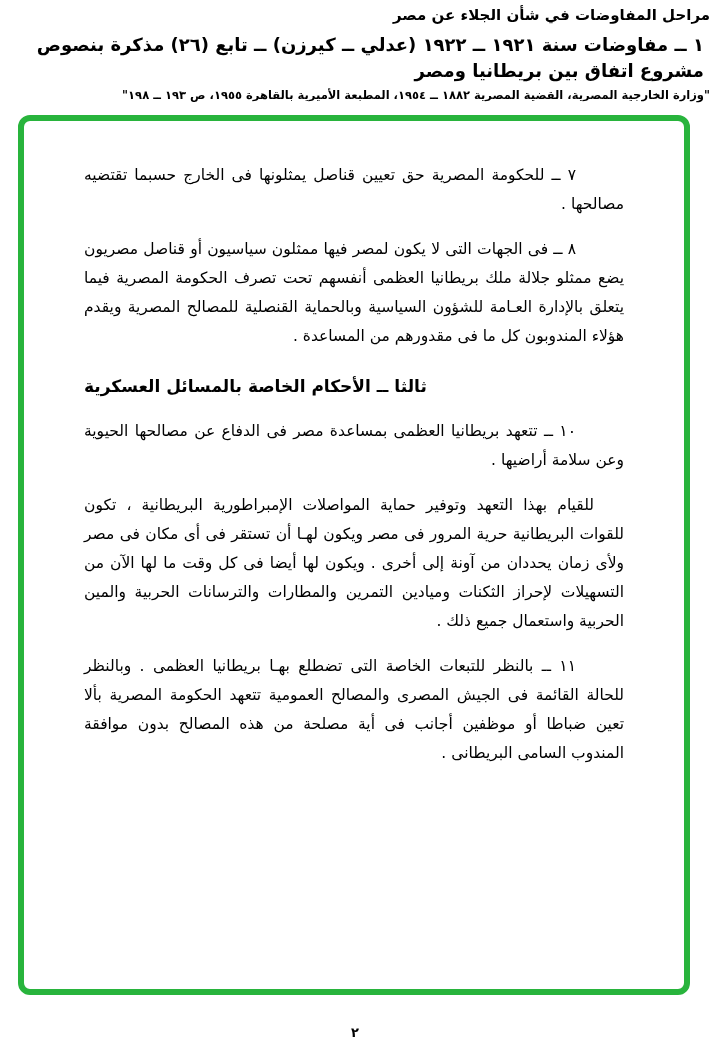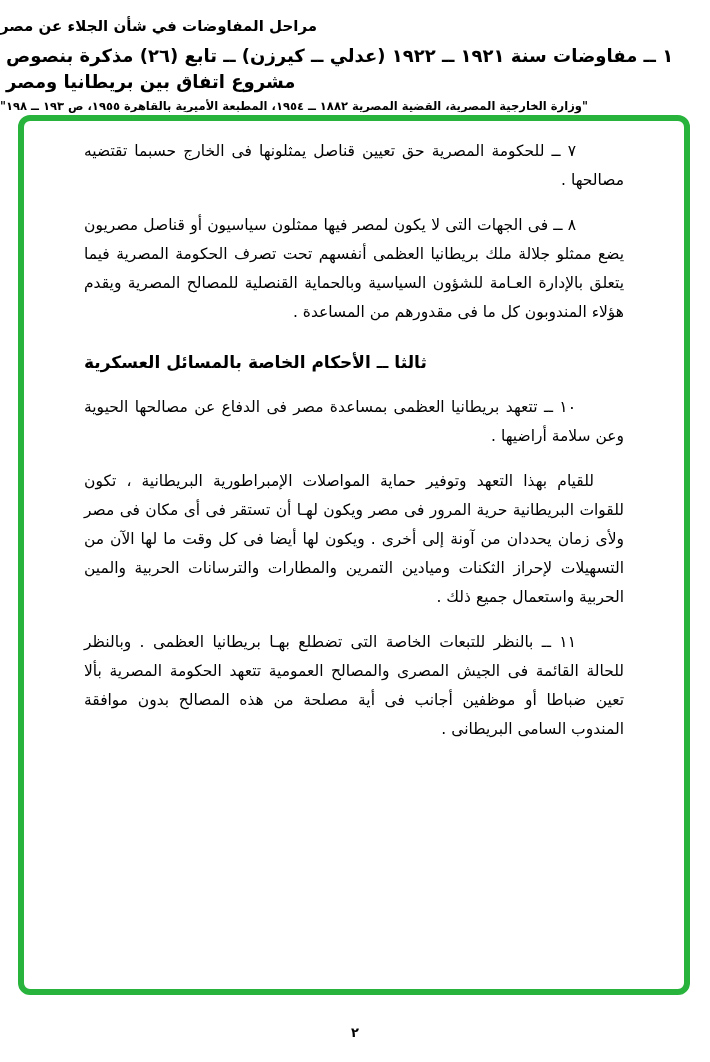--- a/index.html
+++ b/index.html
@@ -7,22 +7,22 @@
   body {
     width: 710px;
     height: 1062px;
     position: relative;
     font-family: "DejaVu Sans", sans-serif;
     color: #000000;
     direction: rtl;
     overflow: hidden;
   }
   .page-header {
-    padding-top: 15px;
-    text-align: left;
+    padding-top: 4px;
+    text-align: right;
   }
   .doc-title {
     font-size: 15px;
     font-weight: bold;
     line-height: 22px;
   }
   .doc-subtitle {
     font-size: 18px;
     font-weight: bold;
     line-height: 26px;
@@ -37,21 +37,21 @@
   }
   .content-frame {
     position: absolute;
     left: 18px;
     top: 115px;
     width: 672px;
     height: 880px;
     border: 6px solid #28b43c;
     border-radius: 12px;
     background: #ffffff;
-    padding: 16px 60px 0 60px;
+    padding: 40px 60px 0 60px;
   }
   .clause, .plain-para {
     font-size: 15.5px;
     line-height: 29px;
     text-align: justify;
     margin-bottom: 16px;
   }
   .clause { text-indent: 48px; }
   .plain-para { text-indent: 30px; }
   .section-heading {

